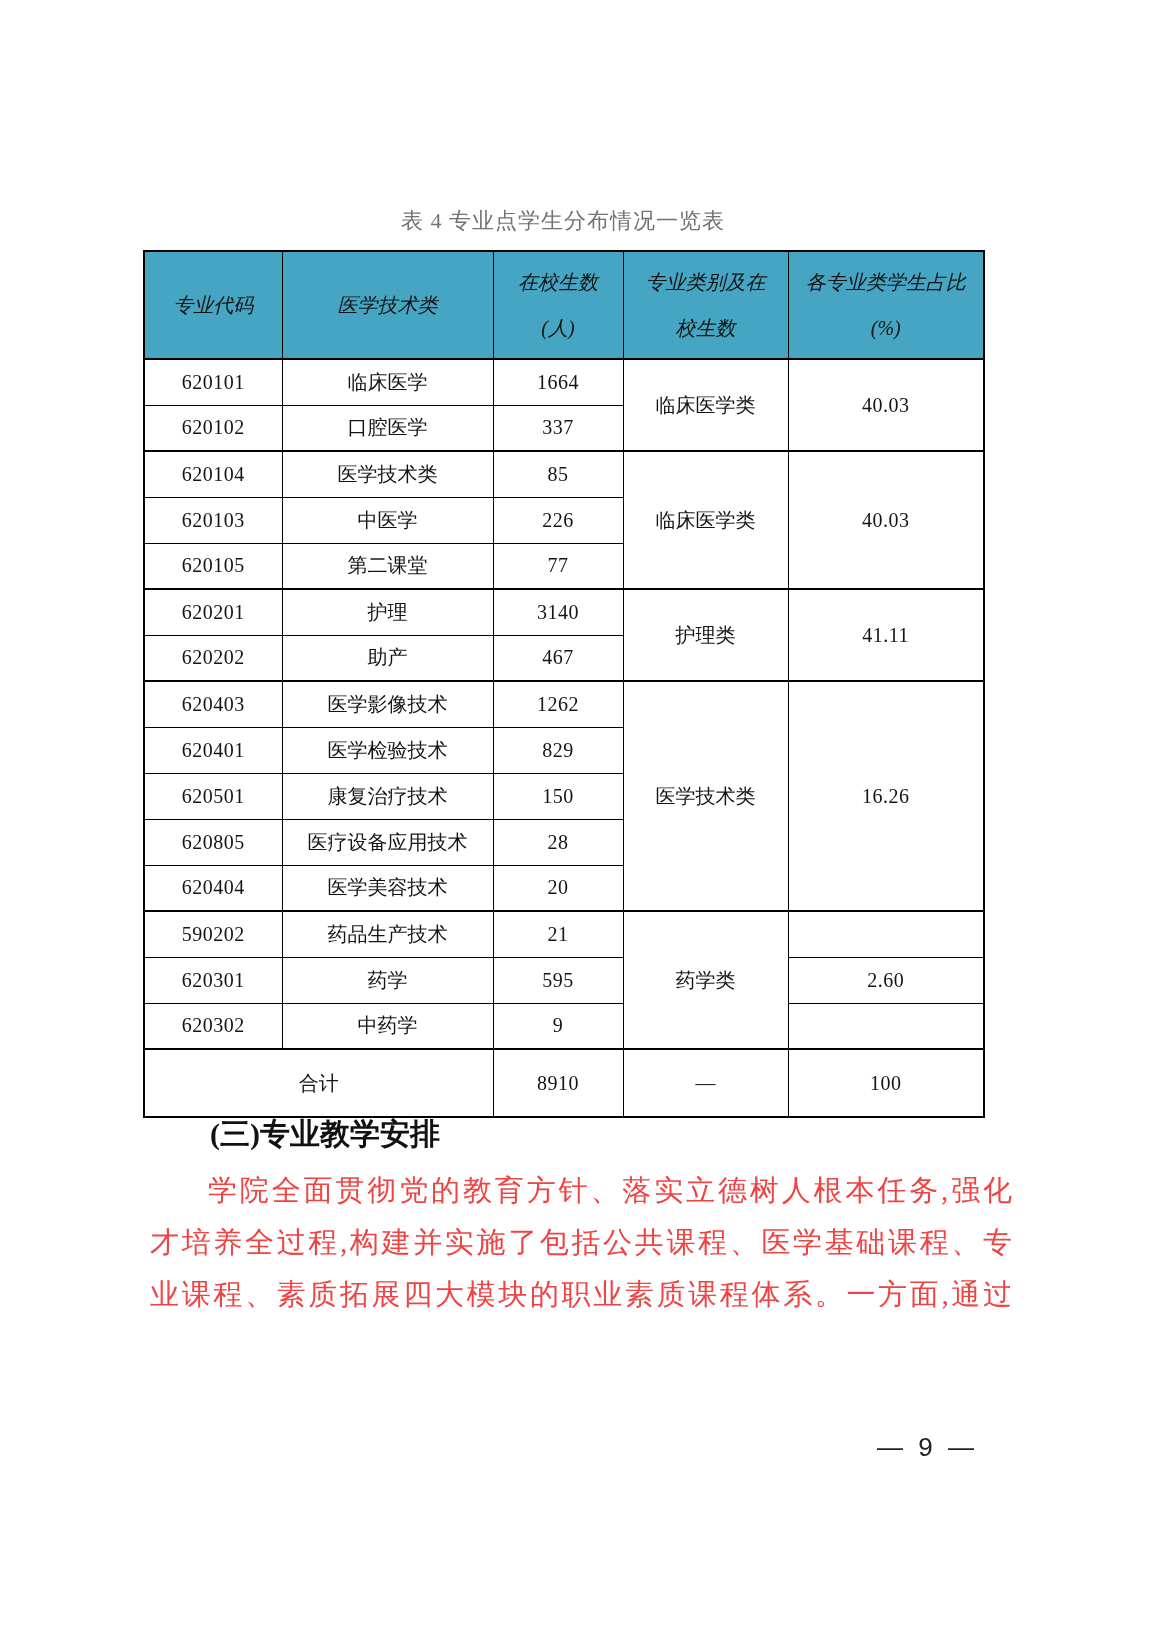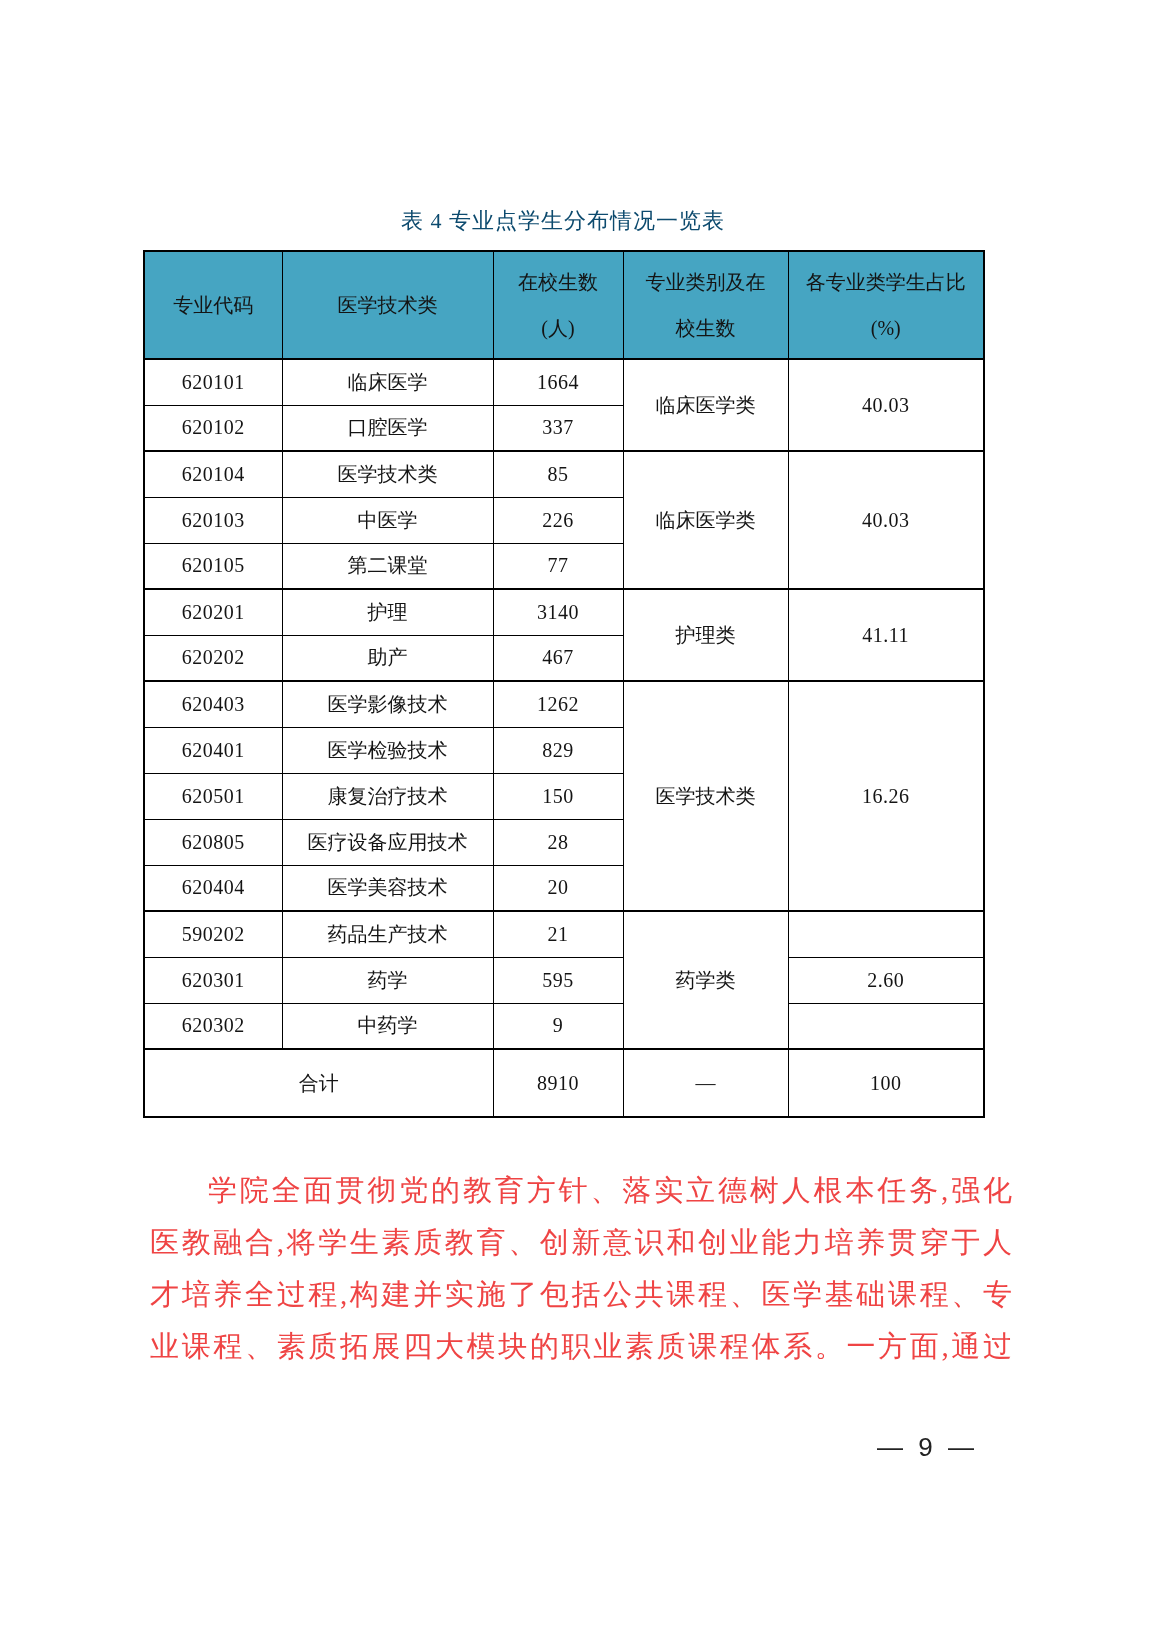--- a/index.html
+++ b/index.html
@@ -10,38 +10,39 @@
     width: 1150px; height: 1626px;
     margin: 0 auto;
     background: #ffffff;
     font-family: "Liberation Serif", "DejaVu Serif", serif;
     color: var(--ink);
     overflow: hidden;
   }
   .tbl-title {
     position: absolute; top: 204px; left: 143px; width: 840px;
     text-align: center; font-size: 22px; line-height: 34px;
-    letter-spacing: 1px; color: #0c4a6e;
+    letter-spacing: 1px; color: #737373;
   }
   table.stu-tbl {
     position: absolute; top: 250px; left: 143px; width: 840px;
     border-collapse: collapse; table-layout: fixed;
     border: 2px solid var(--line);
   }
   .stu-tbl td {
     border: 1px solid var(--line);
     text-align: center; vertical-align: middle;
     font-size: 20px; color: #141414;
     overflow: hidden;
   }
   .stu-tbl thead td {
     background: var(--header-bg);
     height: 108px;
     border-bottom: 2px solid var(--line);
     font-size: 20px;
+    font-style: italic;
   }
   .hdr2 span { display: block; line-height: 46px; }
   .stu-tbl tbody tr { height: 46px; }
   .stu-tbl tbody tr.total-row { height: 68px; }
   .stu-tbl tbody tr.gt > td { border-top: 2px solid var(--line); }
   .num { letter-spacing: 0.5px; }
   .section-heading {
     position: absolute; top: 1112px; left: 150px; width: 862px;
     font-size: 30px; line-height: 44px; font-weight: bold;
     text-indent: 2em; color: #111;
@@ -184,23 +185,23 @@
       </tr>
       <tr class="gt total-row">
         <td colspan="2">合计</td>
         <td class="num">8910</td>
         <td>—</td>
         <td class="num">100</td>
       </tr>
     </tbody>
   </table>
 
+  <div class="section-heading">(三)专业教学安排</div>
 
   <div class="para">
     <div class="pline indent">学院全面贯彻党的教育方针、落实立德树人根本任务,强化</div>
-    <div class="pline">医教融合,将学生素质教育、创新意识和创业能力培养贯穿于人</div>
     <div class="pline">才培养全过程,构建并实施了包括公共课程、医学基础课程、专</div>
     <div class="pline">业课程、素质拓展四大模块的职业素质课程体系。一方面,通过</div>
   </div>
 
   <div class="page-number">— 9 —</div>
 
 </div>
 
 </body></html>

